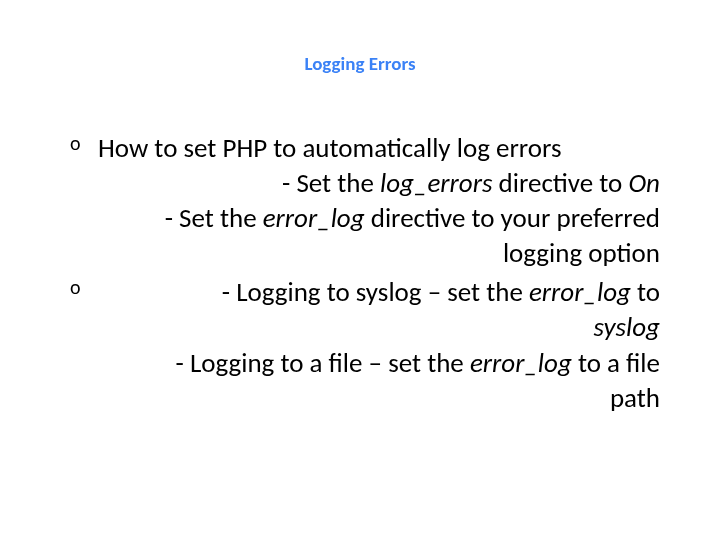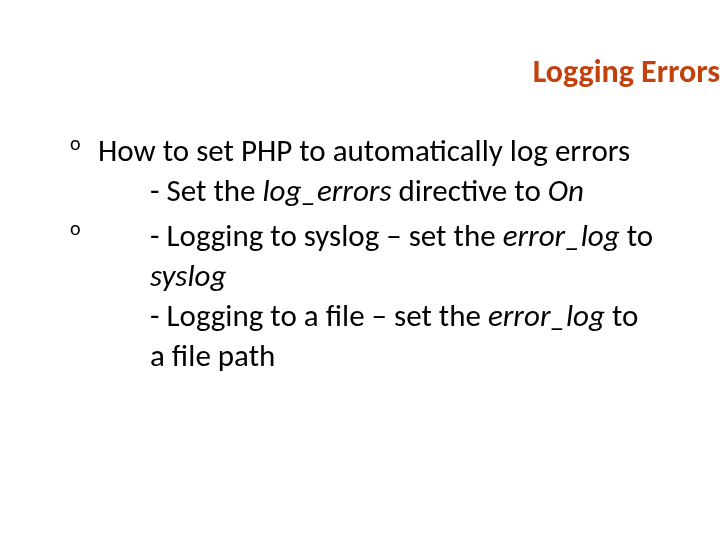--- a/index.html
+++ b/index.html
@@ -15,31 +15,31 @@
     width: 720px;
     height: 540px;
     position: relative;
     box-sizing: border-box;
   }
   .title {
     position: absolute;
     top: 52px;
     left: 0;
     width: 100%;
-    text-align: right;
-    font-size: 32px;
+    text-align: center;
+    font-size: 19px;
     font-weight: 700;
-    color: #c2410c;
+    color: #3b82f6;
   }
   .content {
     position: absolute;
     top: 130px;
     left: 70px;
     right: 60px;
-    font-size: 31px;
+    font-size: 27px;
     line-height: 1.3;
   }
   ul.bullets {
     list-style: none;
     margin: 0;
     padding: 0;
   }
   ul.bullets > li {
     position: relative;
     padding-left: 28px;
@@ -48,37 +48,41 @@
   ul.bullets > li::before {
     content: "o";
     position: absolute;
     left: 0;
     top: 0;
     font-size: 20px;
     color: #000;
   }
   .sub {
     padding-left: 52px;
+    text-align: right;
   }
   .ital { font-style: italic; }
 </style>
 </head>
 <body>
 
 <div class="slide">
   <div class="title">Logging Errors</div>
 
   <div class="content">
     <ul class="bullets">
 
       <li>
         <span>How to set PHP to automatically log errors</span>
         <div class="sub">
           <span>- Set the </span><span class="ital">log_errors</span><span> directive to </span><span class="ital">On</span>
         </div>
+        <div class="sub">
+          <span>- Set the </span><span class="ital">error_log</span><span> directive to your preferred logging option</span>
+        </div>
       </li>
 
       <li>
         <div class="sub">
           <span>- Logging to syslog – set the </span><span class="ital">error_log</span><span> to </span><span class="ital">syslog</span>
         </div>
         <div class="sub">
           <span>- Logging to a file – set the </span><span class="ital">error_log</span><span> to a file path</span>
         </div>
       </li>

